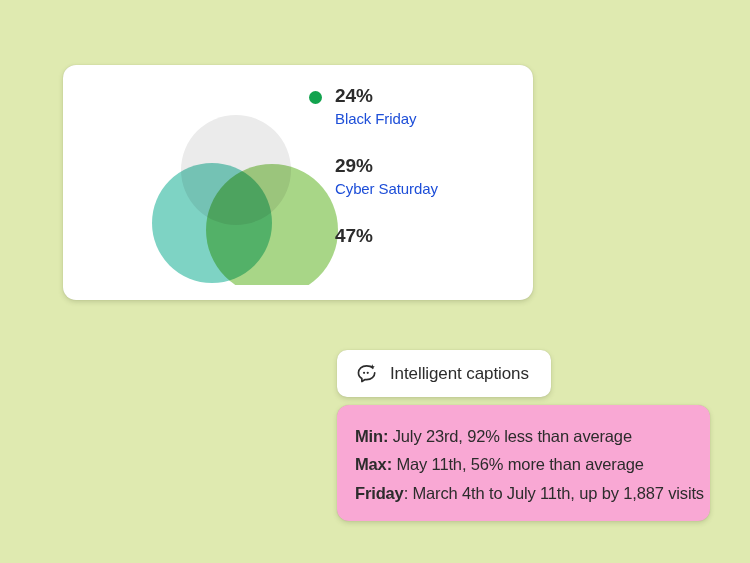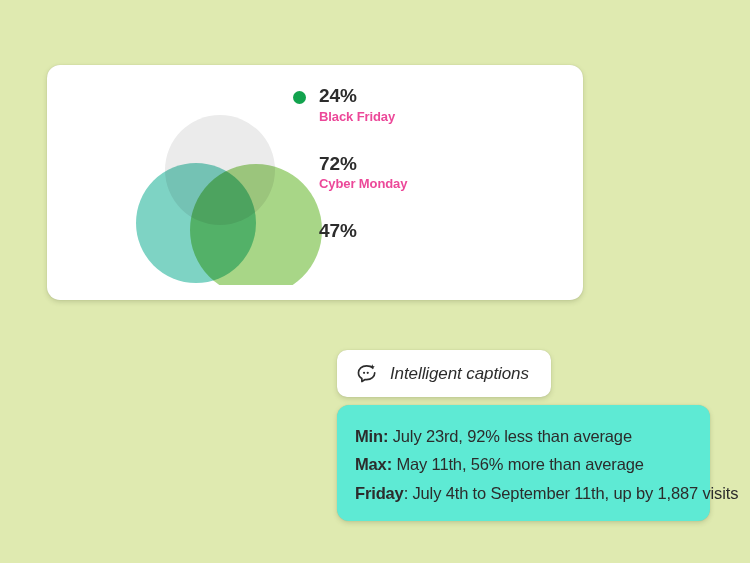--- a/index.html
+++ b/index.html
@@ -12,23 +12,23 @@
     background: #dfeab0;
     font-family: "Liberation Sans", sans-serif;
     position: relative;
     overflow: hidden;
     -webkit-font-smoothing: antialiased;
   }
 
   
   #stats-card {
     position: absolute;
-    left: 47px;
+    left: 63px;
     top: 65px;
-    width: 536px;
+    width: 470px;
     height: 235px;
     background: #ffffff;
     border-radius: 13px;
     box-shadow: 0 2px 5px rgba(80, 90, 50, 0.22), 0 0 1px rgba(80, 90, 50, 0.25);
     box-sizing: border-box;
   }
 
   
   #venn {
     position: absolute;
@@ -61,23 +61,23 @@
     background: #12a34e;
   }
   .legend-pct {
     font-size: 19px;
     font-weight: bold;
     color: #2c2c2c;
     line-height: 1.35;
     letter-spacing: -0.1px;
   }
   .legend-label {
-    font-size: 13px;
-    font-weight: bold;
-    color: #ec4899;
+    font-size: 15px;
+    font-weight: normal;
+    color: #1d4ed8;
     line-height: 1.3;
     letter-spacing: -0.1px;
   }
 
   
   #captions-pill {
     position: absolute;
     left: 337px;
     top: 350px;
     height: 47px;
@@ -96,31 +96,30 @@
     display: flex;
     align-items: center;
     justify-content: center;
     flex: none;
   }
   #captions-pill .pill-label {
     font-size: 17px;
     color: #2c2c2c;
     letter-spacing: -0.1px;
     white-space: nowrap;
-    font-style: italic;
   }
 
   
   #captions-card {
     position: absolute;
     left: 337px;
     top: 405px;
     width: 373px;
     height: 116px;
-    background: #5eead4;
+    background: #f9a8d4;
     border-radius: 12px;
     box-shadow: 0 2px 5px rgba(80, 90, 50, 0.22), 0 0 1px rgba(80, 90, 50, 0.25);
     box-sizing: border-box;
     padding: 17px 18px 0 18px;
   }
   .caption-line {
     font-size: 16.5px;
     color: #2c2c2c;
     line-height: 1.72;
     letter-spacing: -0.15px;
@@ -147,22 +146,22 @@
 
   <div id="legend">
 
     <div class="legend-item">
       <span class="legend-dot"></span>
       <div class="legend-pct">24%</div>
       <div class="legend-label">Black Friday</div>
     </div>
 
     <div class="legend-item">
-      <div class="legend-pct">72%</div>
-      <div class="legend-label">Cyber Monday</div>
+      <div class="legend-pct">29%</div>
+      <div class="legend-label">Cyber Saturday</div>
     </div>
 
     <div class="legend-item">
       <div class="legend-pct">47%</div>
     </div>
 
   </div>
 </div>
 
 <div id="captions-pill">
@@ -181,16 +180,16 @@
 
   <div class="caption-line">
     <span class="lead">Min:</span><span> July 23rd, 92% less than average</span>
   </div>
 
   <div class="caption-line">
     <span class="lead">Max:</span><span> May 11th, 56% more than average</span>
   </div>
 
   <div class="caption-line">
-    <span class="lead">Friday</span><span>: July 4th to September 11th, up by 1,887 visits</span>
+    <span class="lead">Friday</span><span>: March 4th to July 11th, up by 1,887 visits</span>
   </div>
 
 </div>
 
 </body></html>

